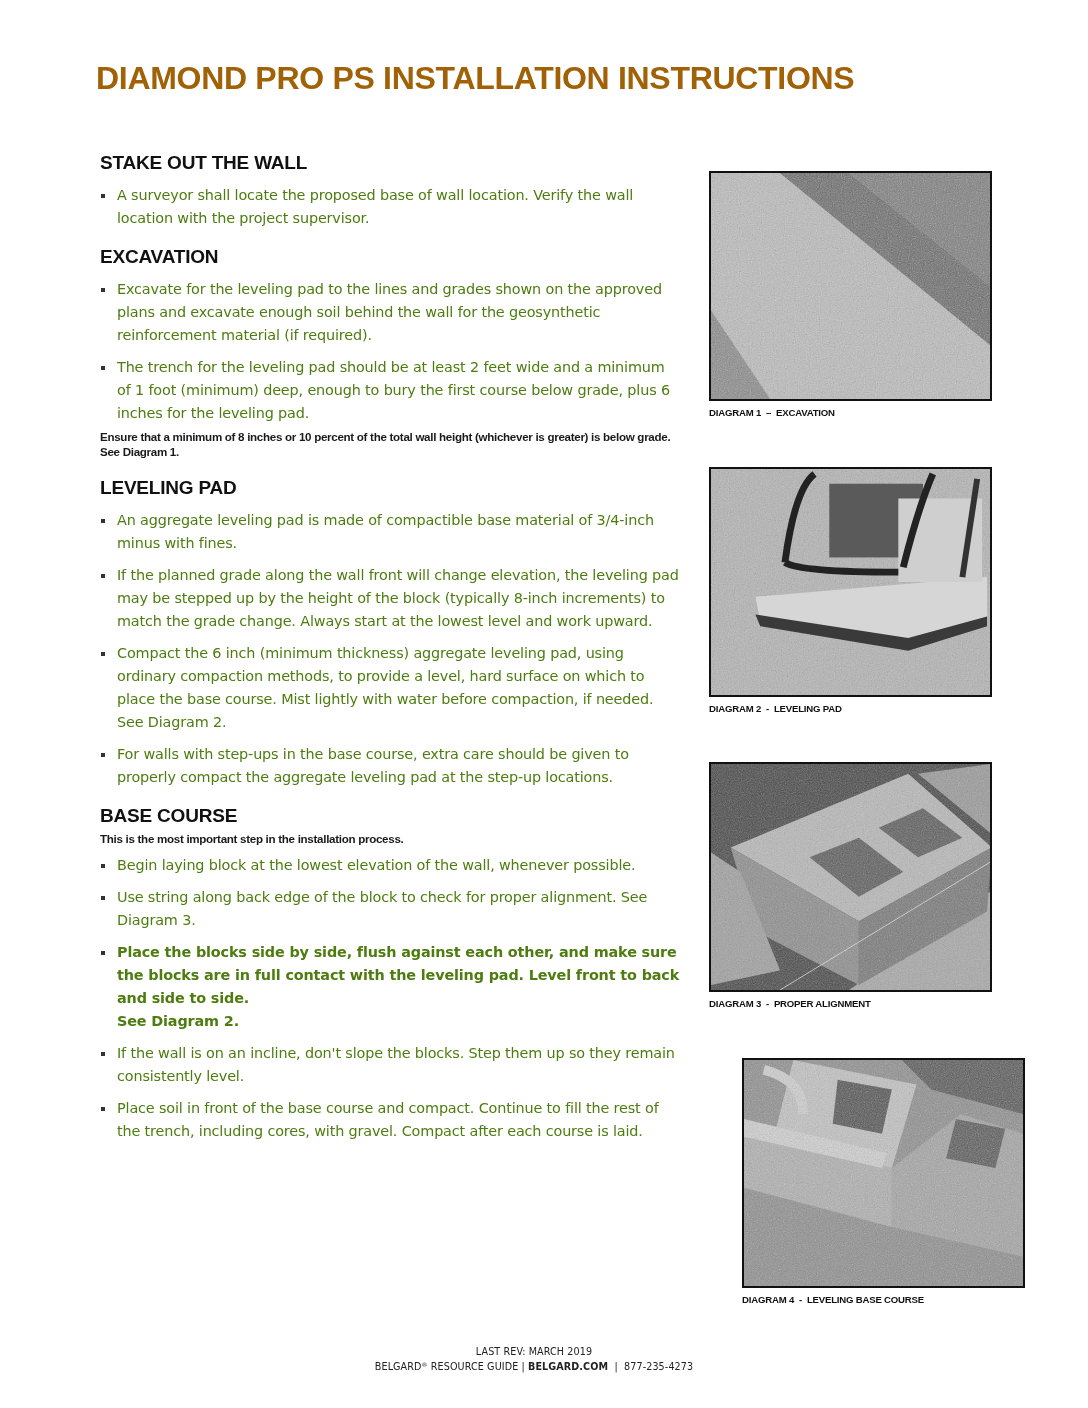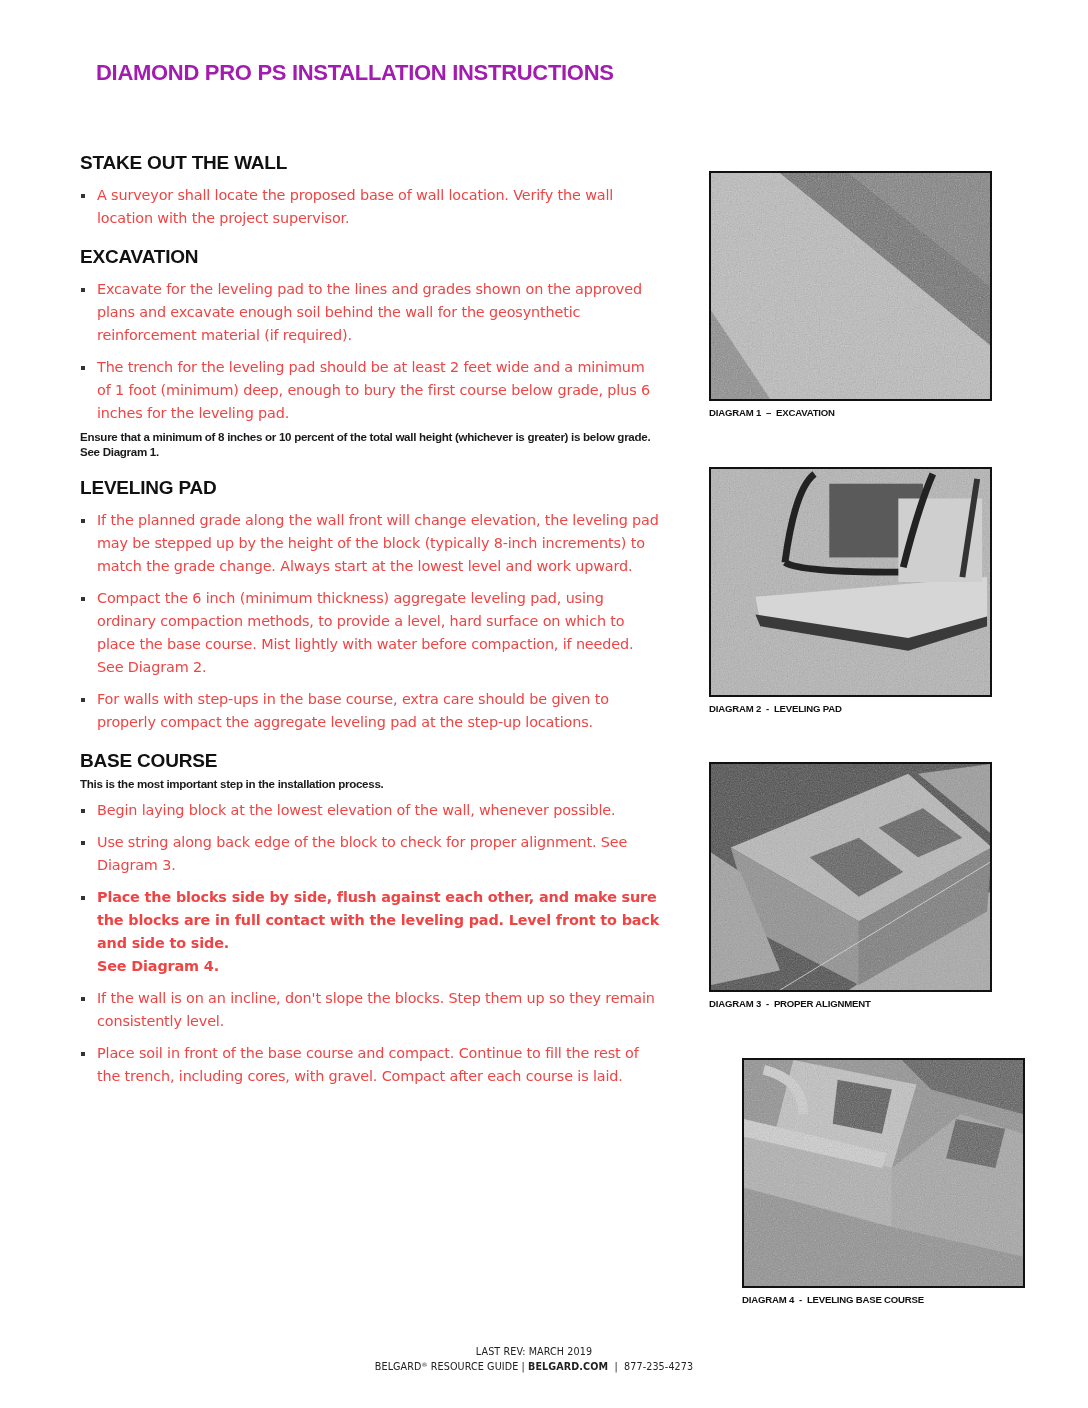--- a/index.html
+++ b/index.html
@@ -1,24 +1,24 @@
 <!DOCTYPE html>
 <html><head>
 <meta charset="utf-8">
 <style>
   html, body { margin: 0; padding: 0; background: #ffffff; }
   body { width: 1088px; height: 1408px; position: relative; overflow: hidden;
          font-family: "DejaVu Sans", sans-serif; color: #1a1a1a; }
   .page-title { position: absolute; left: 96px; top: 60px; font-family: "Liberation Sans", sans-serif;
-                font-weight: bold; font-size: 22px; letter-spacing: -0.3px; color: #a21caf; margin: 0; white-space: nowrap; }
-  .col { position: absolute; left: 80px; top: 150px; width: 580px; }
+                font-weight: bold; font-size: 32px; letter-spacing: -0.3px; color: #a16207; margin: 0; white-space: nowrap; }
+  .col { position: absolute; left: 100px; top: 150px; width: 580px; }
   .section-h { font-family: "Liberation Sans", sans-serif; font-weight: bold; font-size: 19px; color: #111;
                margin: 0; letter-spacing: -0.2px; }
   .bullets { list-style: none; margin: 0; padding: 0; }
-  .bullets li { position: relative; padding-left: 17px; font-size: 14.4px; line-height: 23px; color: #ef4444;
+  .bullets li { position: relative; padding-left: 17px; font-size: 14.4px; line-height: 23px; color: #4d7c0f;
                 letter-spacing: -0.15px; }
   .bullets li .dot { position: absolute; left: 1px; top: 10px; width: 4px; height: 4px; background: #333; }
   .note { font-family: "Liberation Sans", sans-serif; font-weight: bold; font-size: 11.6px; line-height: 15px;
           color: #1a1a1a; letter-spacing: -0.3px; }
   .fig { position: absolute; left: 709px; width: 283px; }
   .photo { width: 283px; height: 230px; box-sizing: border-box; border: 2px solid #111; overflow: hidden; position: relative; }
   .photo svg { display: block; width: 100%; height: 100%; }
   .caption { font-family: "Liberation Sans", sans-serif; font-weight: bold; font-size: 9.6px; color: #111;
              margin-top: 6px; letter-spacing: -0.2px; white-space: pre; }
   .footer { position: absolute; left: 0; width: 1068px; text-align: center; font-family: "DejaVu Sans", sans-serif;
@@ -41,32 +41,32 @@
 
   <h2 class="section-h" style="margin-top:16px;">EXCAVATION</h2>
   <ul class="bullets" style="margin-top:10px;">
     <li><span class="dot"></span><span>Excavate for the leveling pad to the lines and grades shown on the approved plans and excavate enough soil behind the wall for the geosynthetic reinforcement material (if required).</span></li>
     <li style="margin-top:9px;"><span class="dot"></span><span>The trench for the leveling pad should be at least 2 feet wide and a minimum of 1 foot (minimum) deep, enough to bury the first course below grade, plus 6 inches for the leveling pad.</span></li>
   </ul>
   <div class="note" style="margin-top:4px;">Ensure that a minimum of 8 inches or 10 percent of the total wall height (whichever is greater) is below grade. See Diagram 1.</div>
 
   <h2 class="section-h" style="margin-top:18px;">LEVELING PAD</h2>
   <ul class="bullets" style="margin-top:10px;">
-    <li><span class="dot"></span></li>
+    <li><span class="dot"></span><span>An aggregate leveling pad is made of compactible base material of 3/4-inch minus with fines.</span></li>
     <li style="margin-top:9px;"><span class="dot"></span><span>If the planned grade along the wall front will change elevation, the leveling pad may be stepped up by the height of the block (typically 8-inch increments) to match the grade change. Always start at the lowest level and work upward.</span></li>
     <li style="margin-top:9px;"><span class="dot"></span><span>Compact the 6 inch (minimum thickness) aggregate leveling pad, using ordinary compaction methods, to provide a level, hard surface on which to place the base course. Mist lightly with water before compaction, if needed. See Diagram 2.</span></li>
     <li style="margin-top:9px;"><span class="dot"></span><span>For walls with step-ups in the base course, extra care should be given to properly compact the aggregate leveling pad at the step-up locations.</span></li>
   </ul>
 
   <h2 class="section-h" style="margin-top:16px;">BASE COURSE</h2>
   <div class="note" style="margin-top:4px;">This is the most important step in the installation process.</div>
   <ul class="bullets" style="margin-top:8px;">
     <li><span class="dot"></span><span>Begin laying block at the lowest elevation of the wall, whenever possible.</span></li>
     <li style="margin-top:9px;"><span class="dot"></span><span>Use string along back edge of the block to check for proper alignment. See Diagram 3.</span></li>
-    <li style="margin-top:9px;font-weight:bold;"><span class="dot"></span><span>Place the blocks side by side, flush against each other, and make sure the blocks are in full contact with the leveling pad. Level front to back and side to side.</span><br><span>See Diagram 4.</span></li>
+    <li style="margin-top:9px;font-weight:bold;"><span class="dot"></span><span>Place the blocks side by side, flush against each other, and make sure the blocks are in full contact with the leveling pad. Level front to back and side to side.</span><br><span>See Diagram 2.</span></li>
     <li style="margin-top:9px;"><span class="dot"></span><span>If the wall is on an incline, don't slope the blocks. Step them up so they remain consistently level.</span></li>
     <li style="margin-top:9px;"><span class="dot"></span><span>Place soil in front of the base course and compact. Continue to fill the rest of the trench, including cores, with gravel. Compact after each course is laid.</span></li>
   </ul>
 </div>
 
 <div class="fig" style="top:171px;">
   <div class="photo">
     <svg viewBox="0 0 283 230" preserveAspectRatio="none">
       <defs>
         <filter id="grain1">

